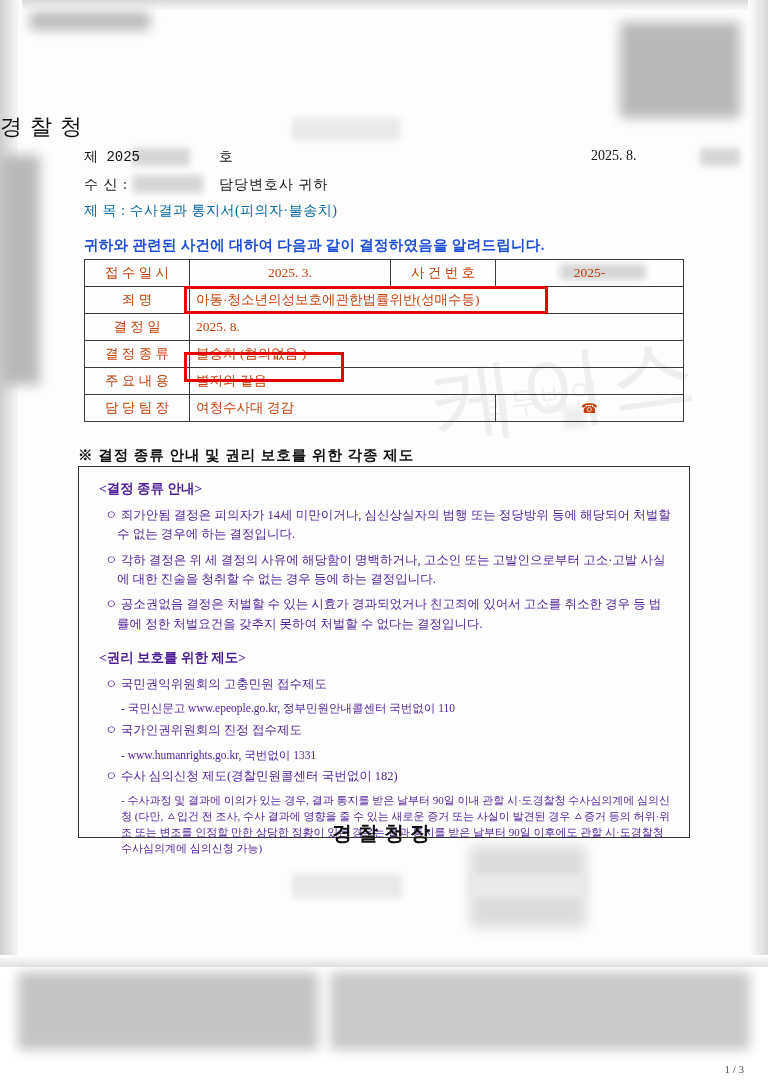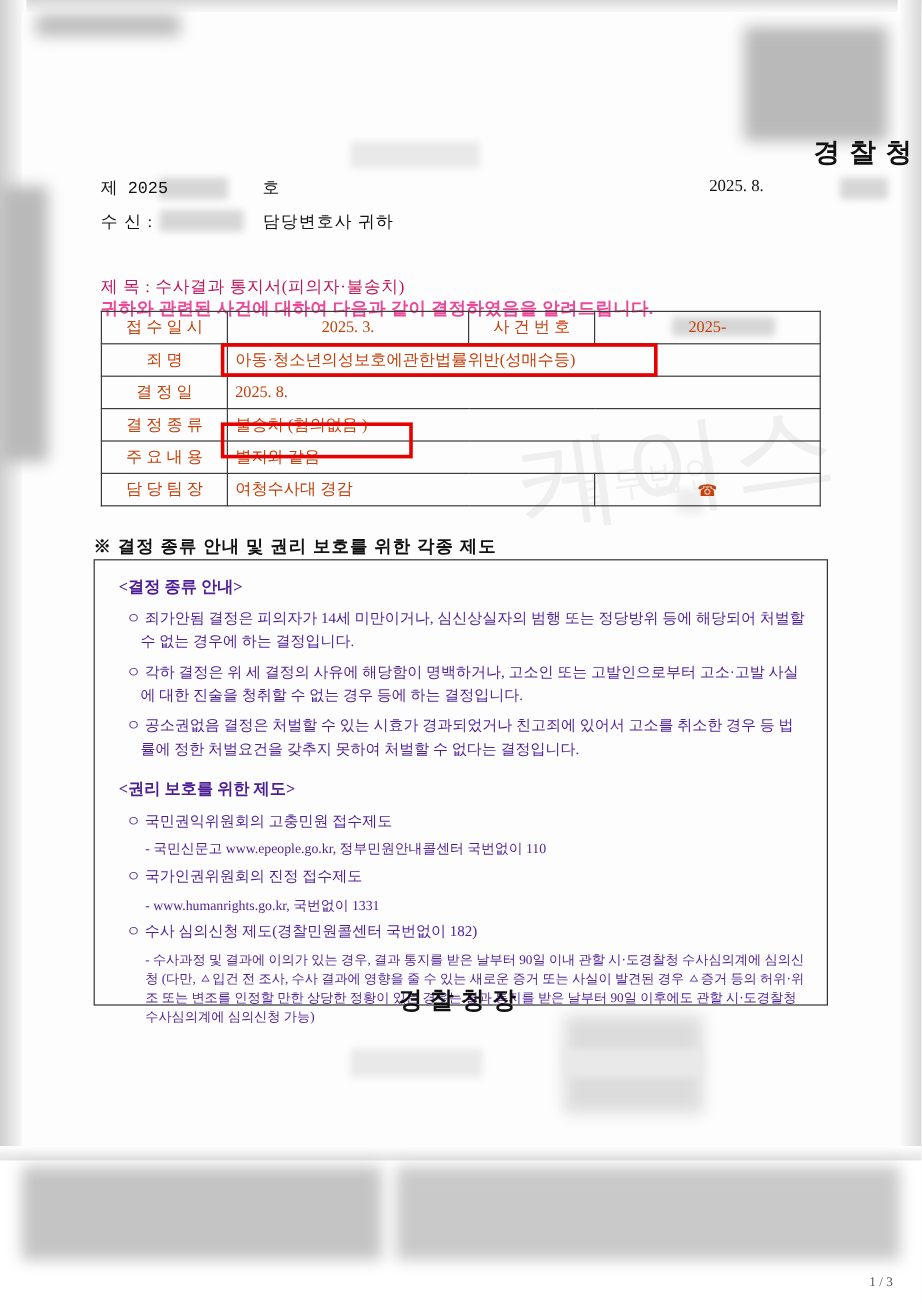--- a/index.html
+++ b/index.html
@@ -51,42 +51,42 @@
   }
   .watermark2{
     position:absolute;left:480px;top:380px;
     font-family:"Liberation Serif", serif;
     font-size:30px;color:#f0f0f0;
     transform:rotate(-8deg);
     white-space:nowrap;
   }
 
   .title{
-    position:absolute;left:0;top:112px;width:768px;text-align:right;
-    font-family:"Liberation Serif", serif;
-    font-weight:bold;font-size:22px;letter-spacing:8px;color:#111;
+    position:absolute;left:0;top:112px;width:768px;text-align:left;
+    font-family:"Liberation Serif", serif;
+    font-weight:normal;font-size:22px;letter-spacing:8px;color:#111;
   }
   .docno{
     position:absolute;left:84px;top:148px;font-size:14px;color:#111;
     font-family:Liberation Mono, monospace;
   }
   .docdate{
     position:absolute;right:84px;top:148px;font-size:14px;color:#111;
     font-family:"Liberation Serif", serif;
   }
   .recv{
     position:absolute;left:84px;top:176px;font-size:14px;color:#111;
     font-family:"Liberation Serif", serif;letter-spacing:1px;
   }
   .subject{
-    position:absolute;left:84px;top:202px;font-size:14px;color:#be185d;
-    font-family:"Liberation Serif", serif;letter-spacing:0.5px;margin-top:28px;
+    position:absolute;left:84px;top:202px;font-size:14px;color:#0369a1;
+    font-family:"Liberation Serif", serif;letter-spacing:0.5px;
   }
   .lead{
-    position:absolute;left:84px;top:248px;font-size:14.5px;color:#ec4899;
+    position:absolute;left:84px;top:236px;font-size:14.5px;color:#1d4ed8;
     font-family:"Liberation Serif", serif;font-weight:bold;letter-spacing:0.3px;
   }
 
   table.info{
     position:absolute;left:84px;top:259px;width:600px;
     border-collapse:collapse;
     font-family:"Liberation Serif", serif;
     font-size:13.5px;
     color:#c2410c;
   }

